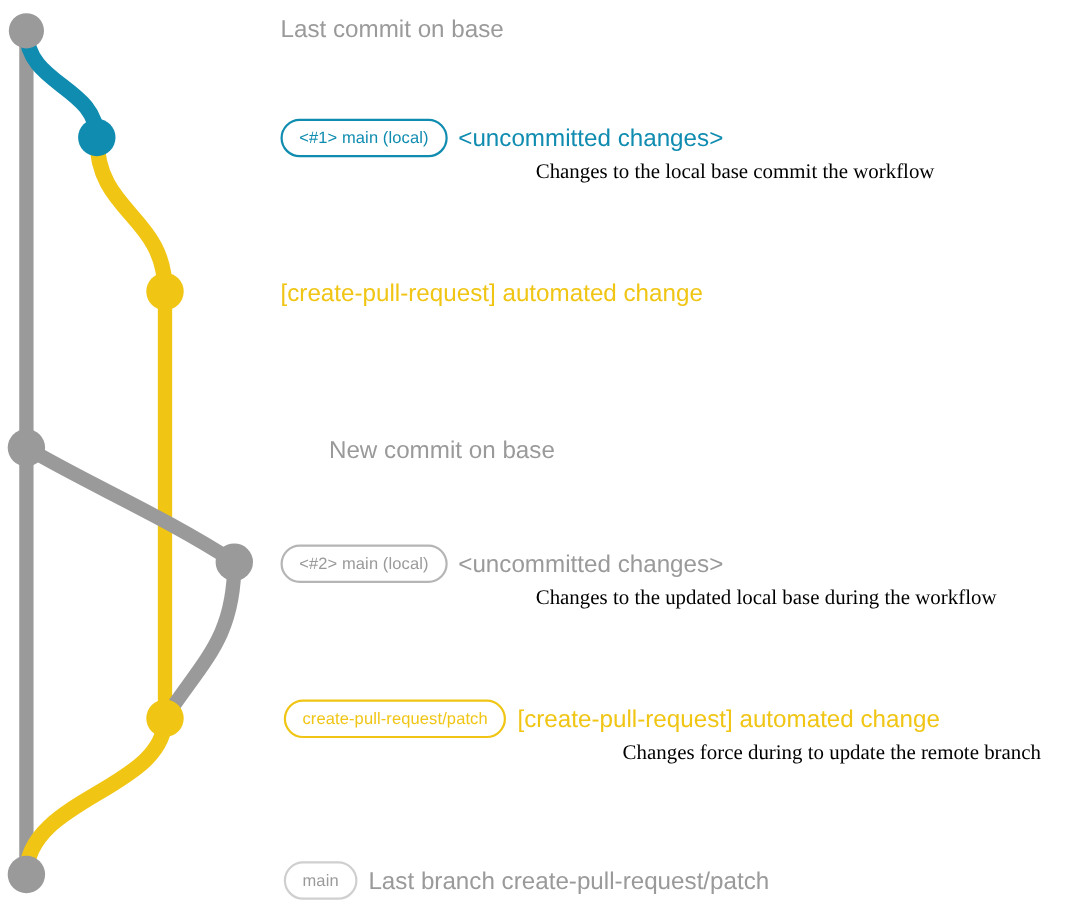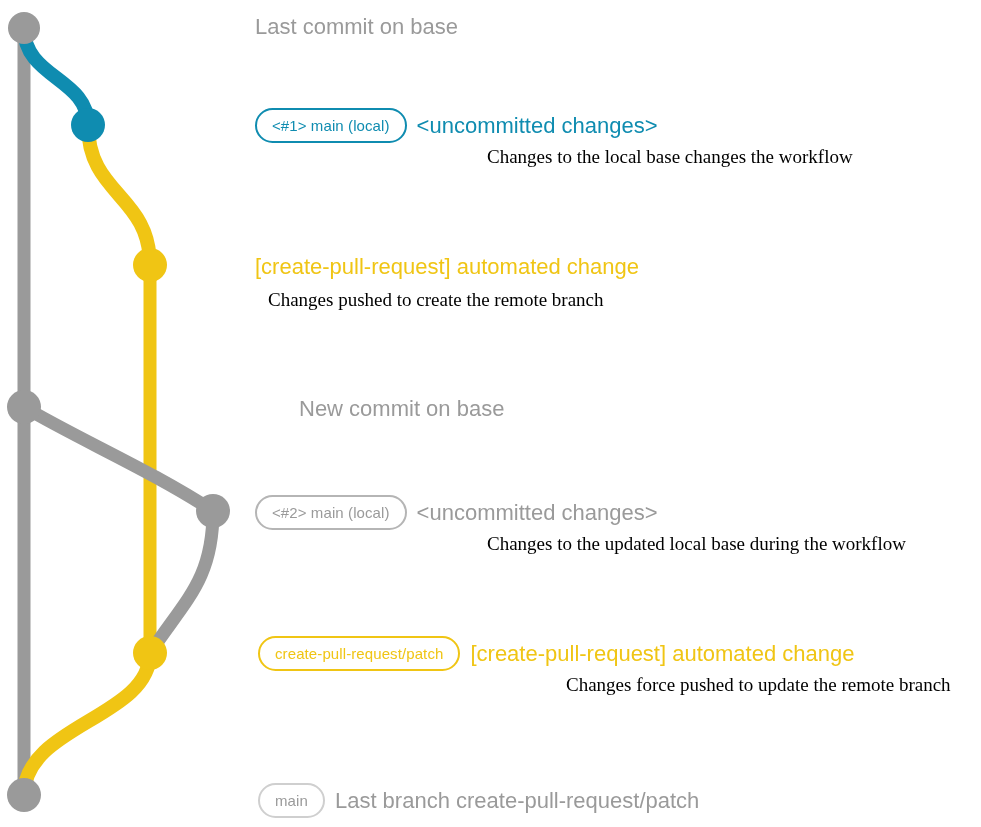--- a/index.html
+++ b/index.html
@@ -131,42 +131,41 @@
 <div class="overlay">
 
   <div class="heading" style="left:255px; top:16px;">Last commit on base</div>
 
   <div class="row" style="left:255px; top:108px;">
     <div class="row-head">
       <span class="pill pill-blue">&lt;#1&gt; main (local)</span>
       <span class="subject subject-blue">&lt;uncommitted changes&gt;</span>
     </div>
   </div>
-  <div class="desc" style="left:487px; top:147px;">Changes to the local base changes the workflow</div>
+  <div class="desc" style="left:487px; top:147px;">Changes to the local base commit the workflow</div>
 
   <div class="heading subject-yellow" style="left:255px; top:256px; color:#f0c514;">[create-pull-request] automated change</div>
-  <div class="desc" style="left:268px; top:290px;">Changes pushed to create the remote branch</div>
 
   <div class="heading" style="left:255px; top:398px;margin-left:44px;">New commit on base</div>
 
   <div class="row" style="left:255px; top:495px;">
     <div class="row-head">
       <span class="pill pill-gray">&lt;#2&gt; main (local)</span>
       <span class="subject subject-gray">&lt;uncommitted changes&gt;</span>
     </div>
   </div>
   <div class="desc" style="left:487px; top:534px;">Changes to the updated local base during the workflow</div>
 
   <div class="row" style="left:258px; top:636px;">
     <div class="row-head">
       <span class="pill pill-yellow">create-pull-request/patch</span>
       <span class="subject subject-yellow">[create-pull-request] automated change</span>
     </div>
   </div>
-  <div class="desc" style="left:566px; top:675px;">Changes force pushed to update the remote branch</div>
+  <div class="desc" style="left:566px; top:675px;">Changes force during to update the remote branch</div>
 
   <div class="row" style="left:258px; top:783px;">
     <div class="row-head">
       <span class="pill pill-merge">main</span>
       <span class="subject subject-gray">Last branch create-pull-request/patch</span>
     </div>
   </div>
 
 </div>
 

